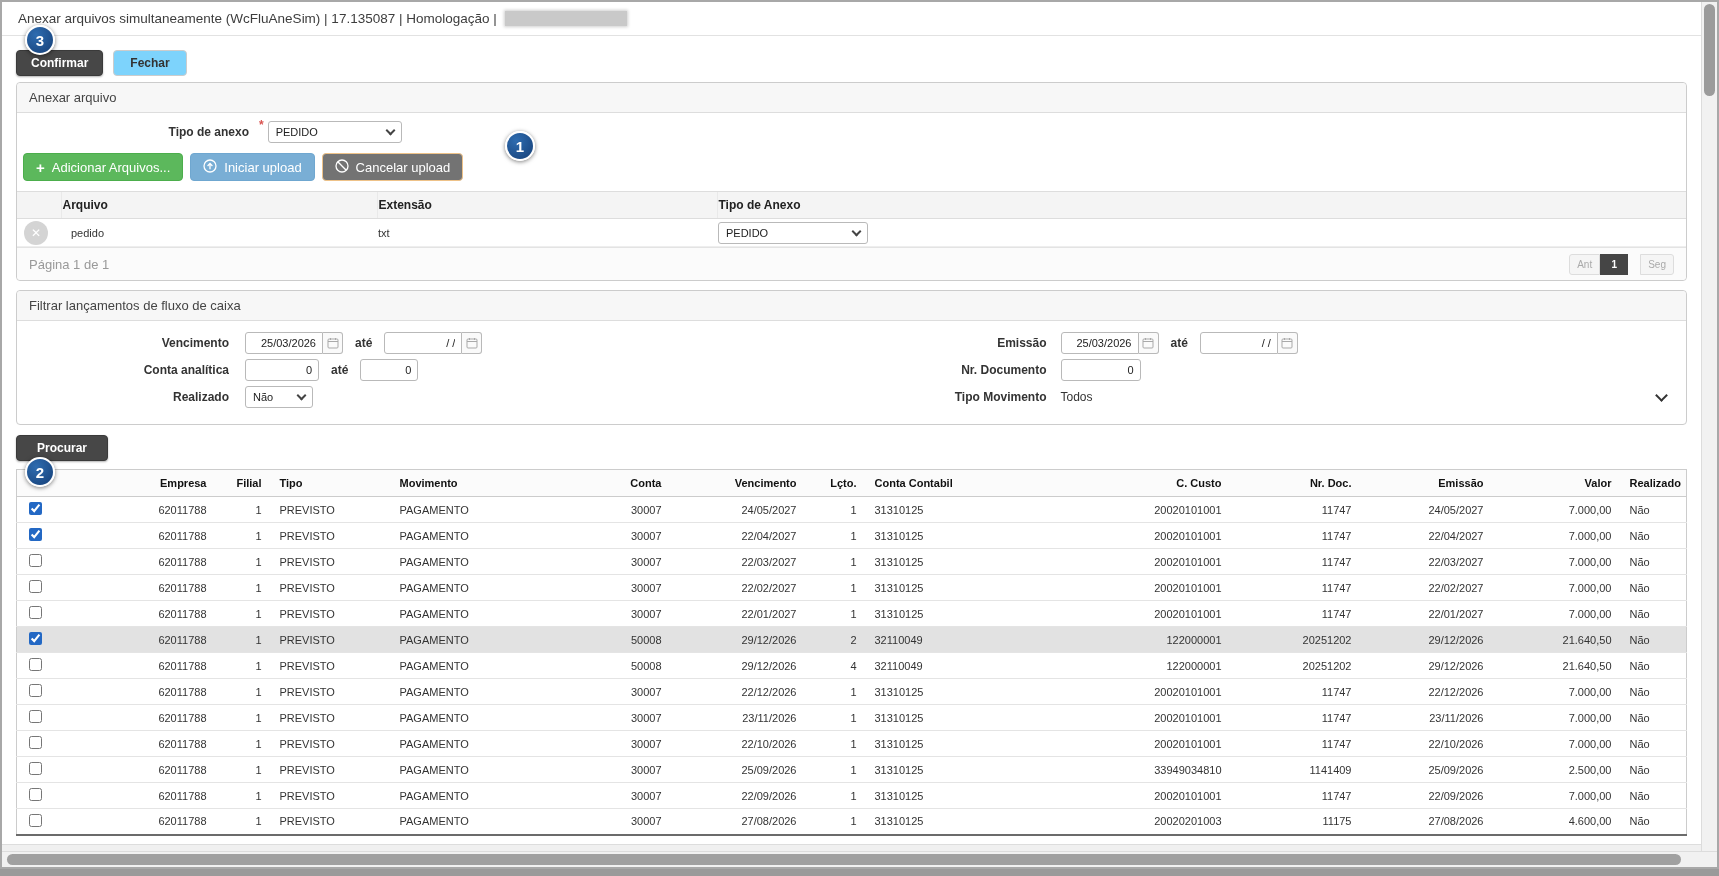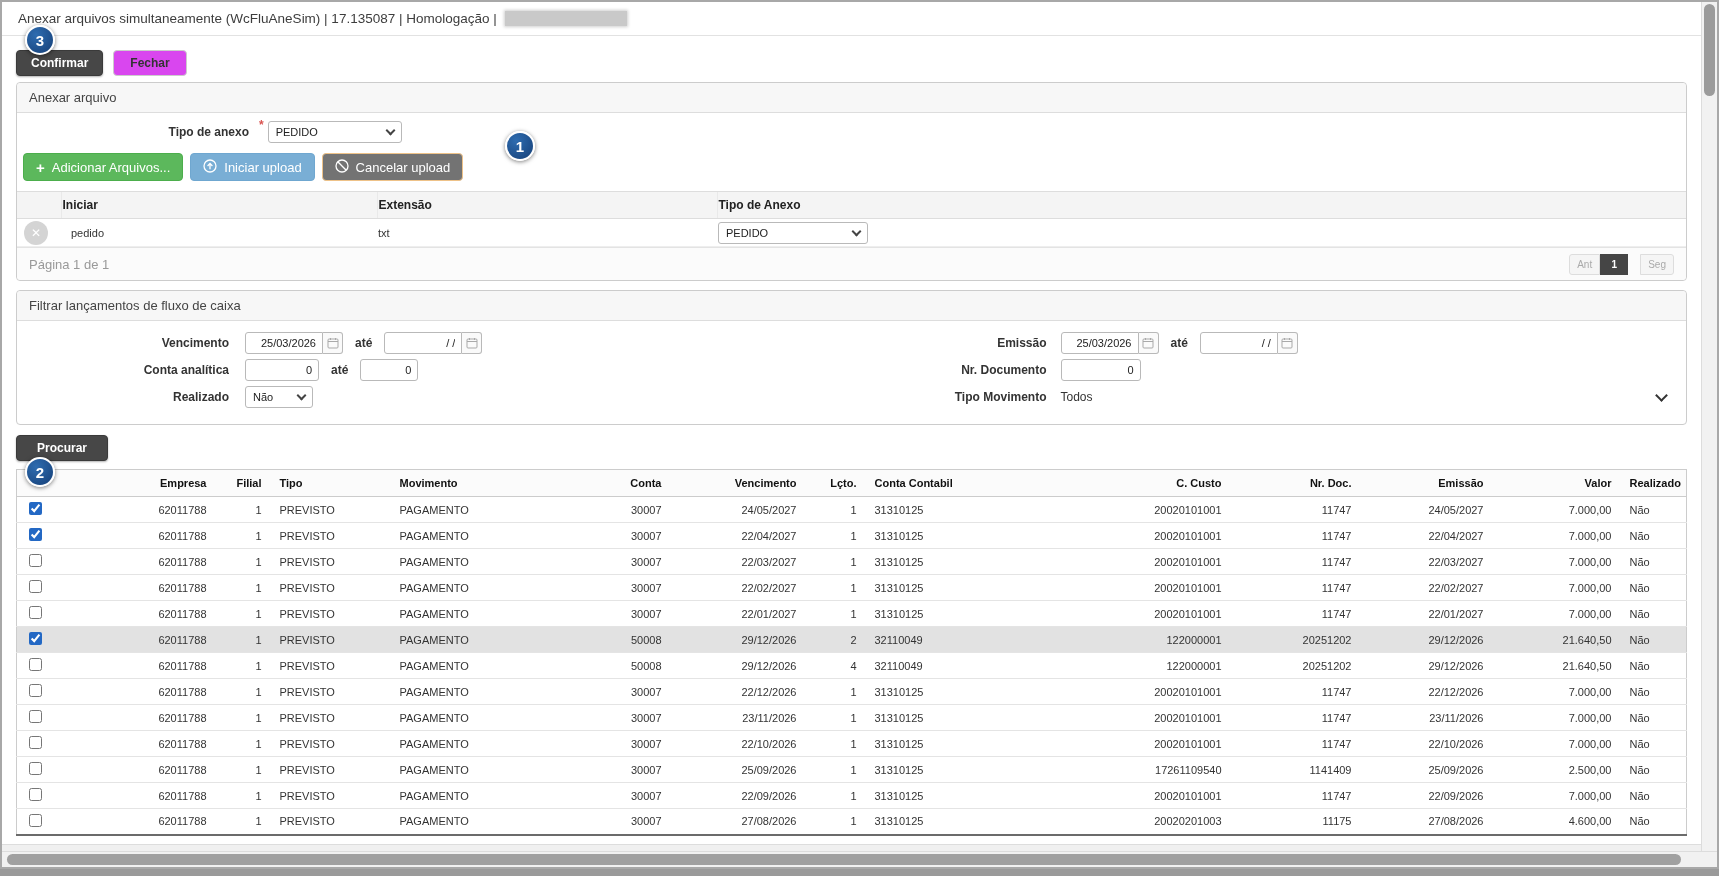--- a/index.html
+++ b/index.html
@@ -16,21 +16,21 @@
 
   
   .titlebar{height:34px;border-bottom:1px solid #e2e2e2;display:flex;align-items:center;padding-left:16px;
     font-size:13.5px;color:#3d3d3d;}
   .redacted{display:inline-block;width:122px;height:15px;background:#c9c9c9;margin-left:8px;box-shadow:0 0 3px 1px #cfcfcf;}
 
   
   .toolbar{padding:14px 0 0 14px;height:40px;display:flex;}
   .btn-dark{background:#474747;color:#fff;font-weight:bold;font-size:12px;border:1px solid #3a3a3a;border-radius:4px;
     height:26px;padding:0 14px;box-shadow:0 1px 2px rgba(0,0,0,.3);cursor:pointer;font-family:inherit;}
-  .btn-light{background:#d946ef;color:#333;font-weight:bold;font-size:12px;border:1px solid #ccc;border-radius:4px;
+  .btn-light{background:#7dd3fc;color:#333;font-weight:bold;font-size:12px;border:1px solid #ccc;border-radius:4px;
     height:26px;padding:0 16px;margin-left:10px;cursor:pointer;font-family:inherit;}
 
   
   .badge{position:absolute;width:30px;height:30px;border-radius:50%;
     background:radial-gradient(circle at 35% 30%, #2e6cb0, #153f77);
     border:2px solid #fff;box-shadow:0 1px 4px rgba(0,0,0,.5);color:#fff;font-weight:bold;font-size:15px;
     display:flex;align-items:center;justify-content:center;z-index:6;}
   .badge-3{left:23px;top:23px;}
   .badge-1{left:503px;top:129px;}
   .badge-2{left:23px;top:455px;}
@@ -185,21 +185,21 @@
       <table class="files-table">
         <colgroup>
             <col style="width:44px">
             <col style="width:316px">
             <col style="width:340px">
             <col>
           </colgroup>
         <thead>
           <tr>
             <th></th>
-            <th>Iniciar</th>
+            <th>Arquivo</th>
             <th>Extensão</th>
             <th>Tipo de Anexo</th>
           </tr>
         </thead>
         <tbody>
           <tr>
             <td>
               <span class="xicon">✕</span>
             </td>
             <td style="padding-left:10px">pedido</td>
@@ -506,21 +506,21 @@
           <tr>
             <td class="chkcell"><input type="checkbox" class="rowchk" style=""></td>
             <td class="ar c1">62011788</td>
             <td class="ar c2">1</td>
             <td class="al c3">PREVISTO</td>
             <td class="al c4">PAGAMENTO</td>
             <td class="ar c5">30007</td>
             <td class="ar c6">25/09/2026</td>
             <td class="ar c7">1</td>
             <td class="al c8">31310125</td>
-            <td class="ar c9">17261109540</td>
+            <td class="ar c9">33949034810</td>
             <td class="ar c10">1141409</td>
             <td class="ar c11">25/09/2026</td>
             <td class="ar c12">2.500,00</td>
             <td class="al c13">Não</td>
           </tr>
           <tr>
             <td class="chkcell"><input type="checkbox" class="rowchk" style=""></td>
             <td class="ar c1">62011788</td>
             <td class="ar c2">1</td>
             <td class="al c3">PREVISTO</td>

